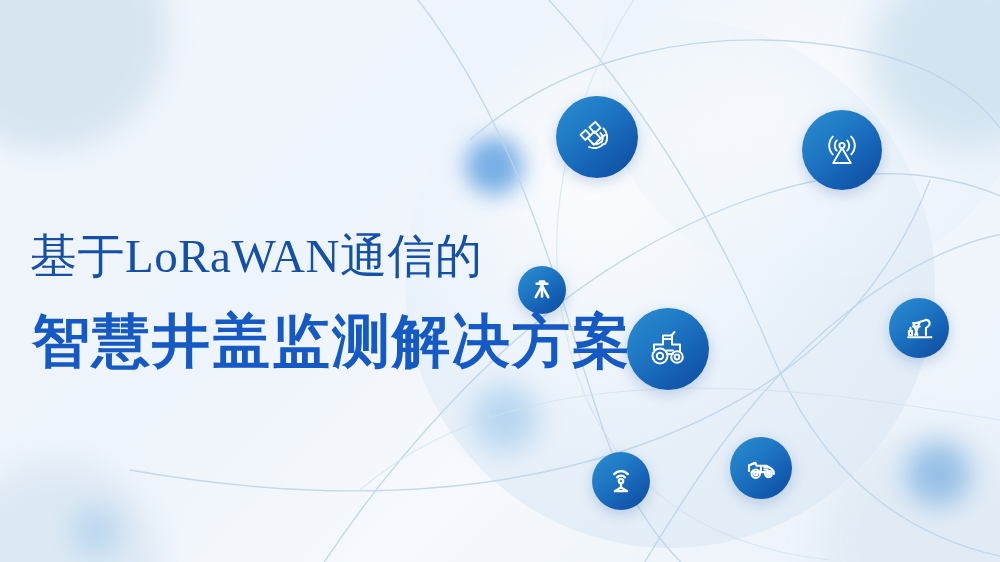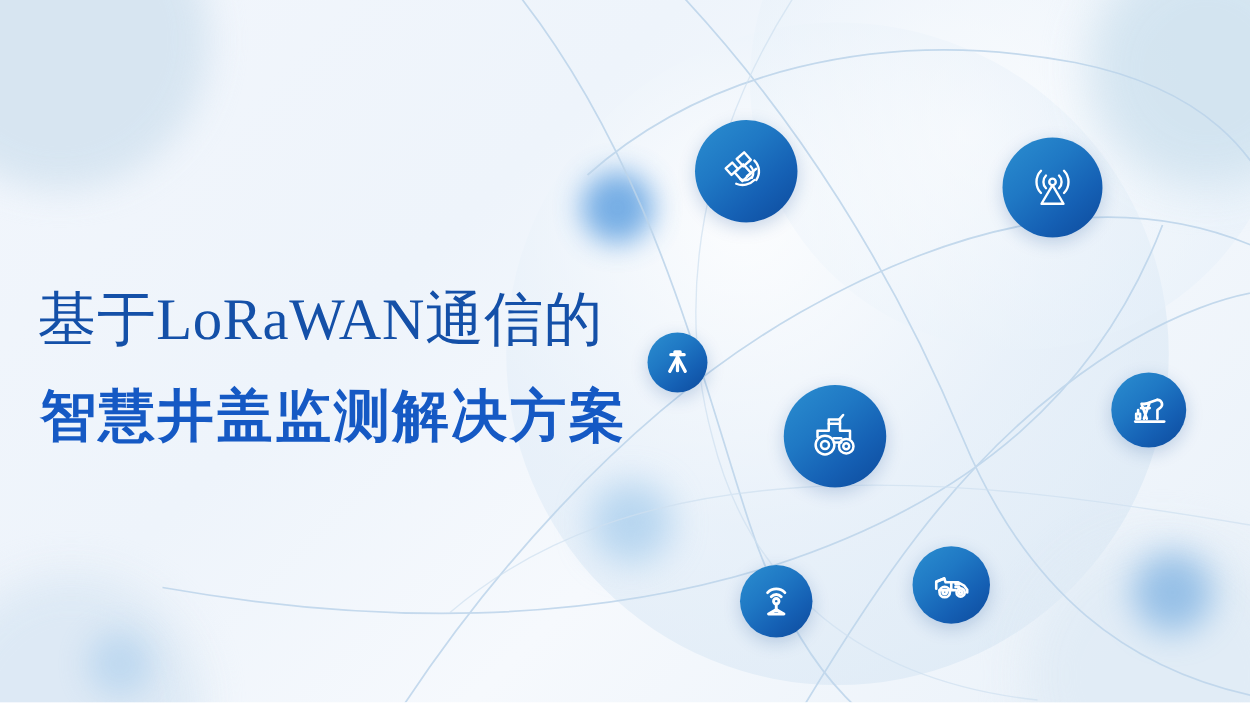--- a/index.html
+++ b/index.html
@@ -69,21 +69,21 @@
   }
   .title-line1 {
     font-family:"Liberation Serif", serif;
     font-size:47px; line-height:1.22;
     color:#1450a8; letter-spacing:.5px;
     white-space:nowrap;
   }
   .title-line2 {
     font-family:"Liberation Sans", sans-serif;
     font-weight:bold;
-    font-size:45px; line-height:1.25;
+    font-size:58px; line-height:1.25;
     color:#1559c4; letter-spacing:2px;
     margin-top:20px; margin-left:2px;
     white-space:nowrap;
   }
 
   
   .node {
     position:absolute; border-radius:50%;
     background:linear-gradient(140deg, #2b8ed0 0%, #1f78c4 38%, #1560b4 68%, #0d4a9c 100%);
     box-shadow:0 4px 14px rgba(18,74,150,.22);

